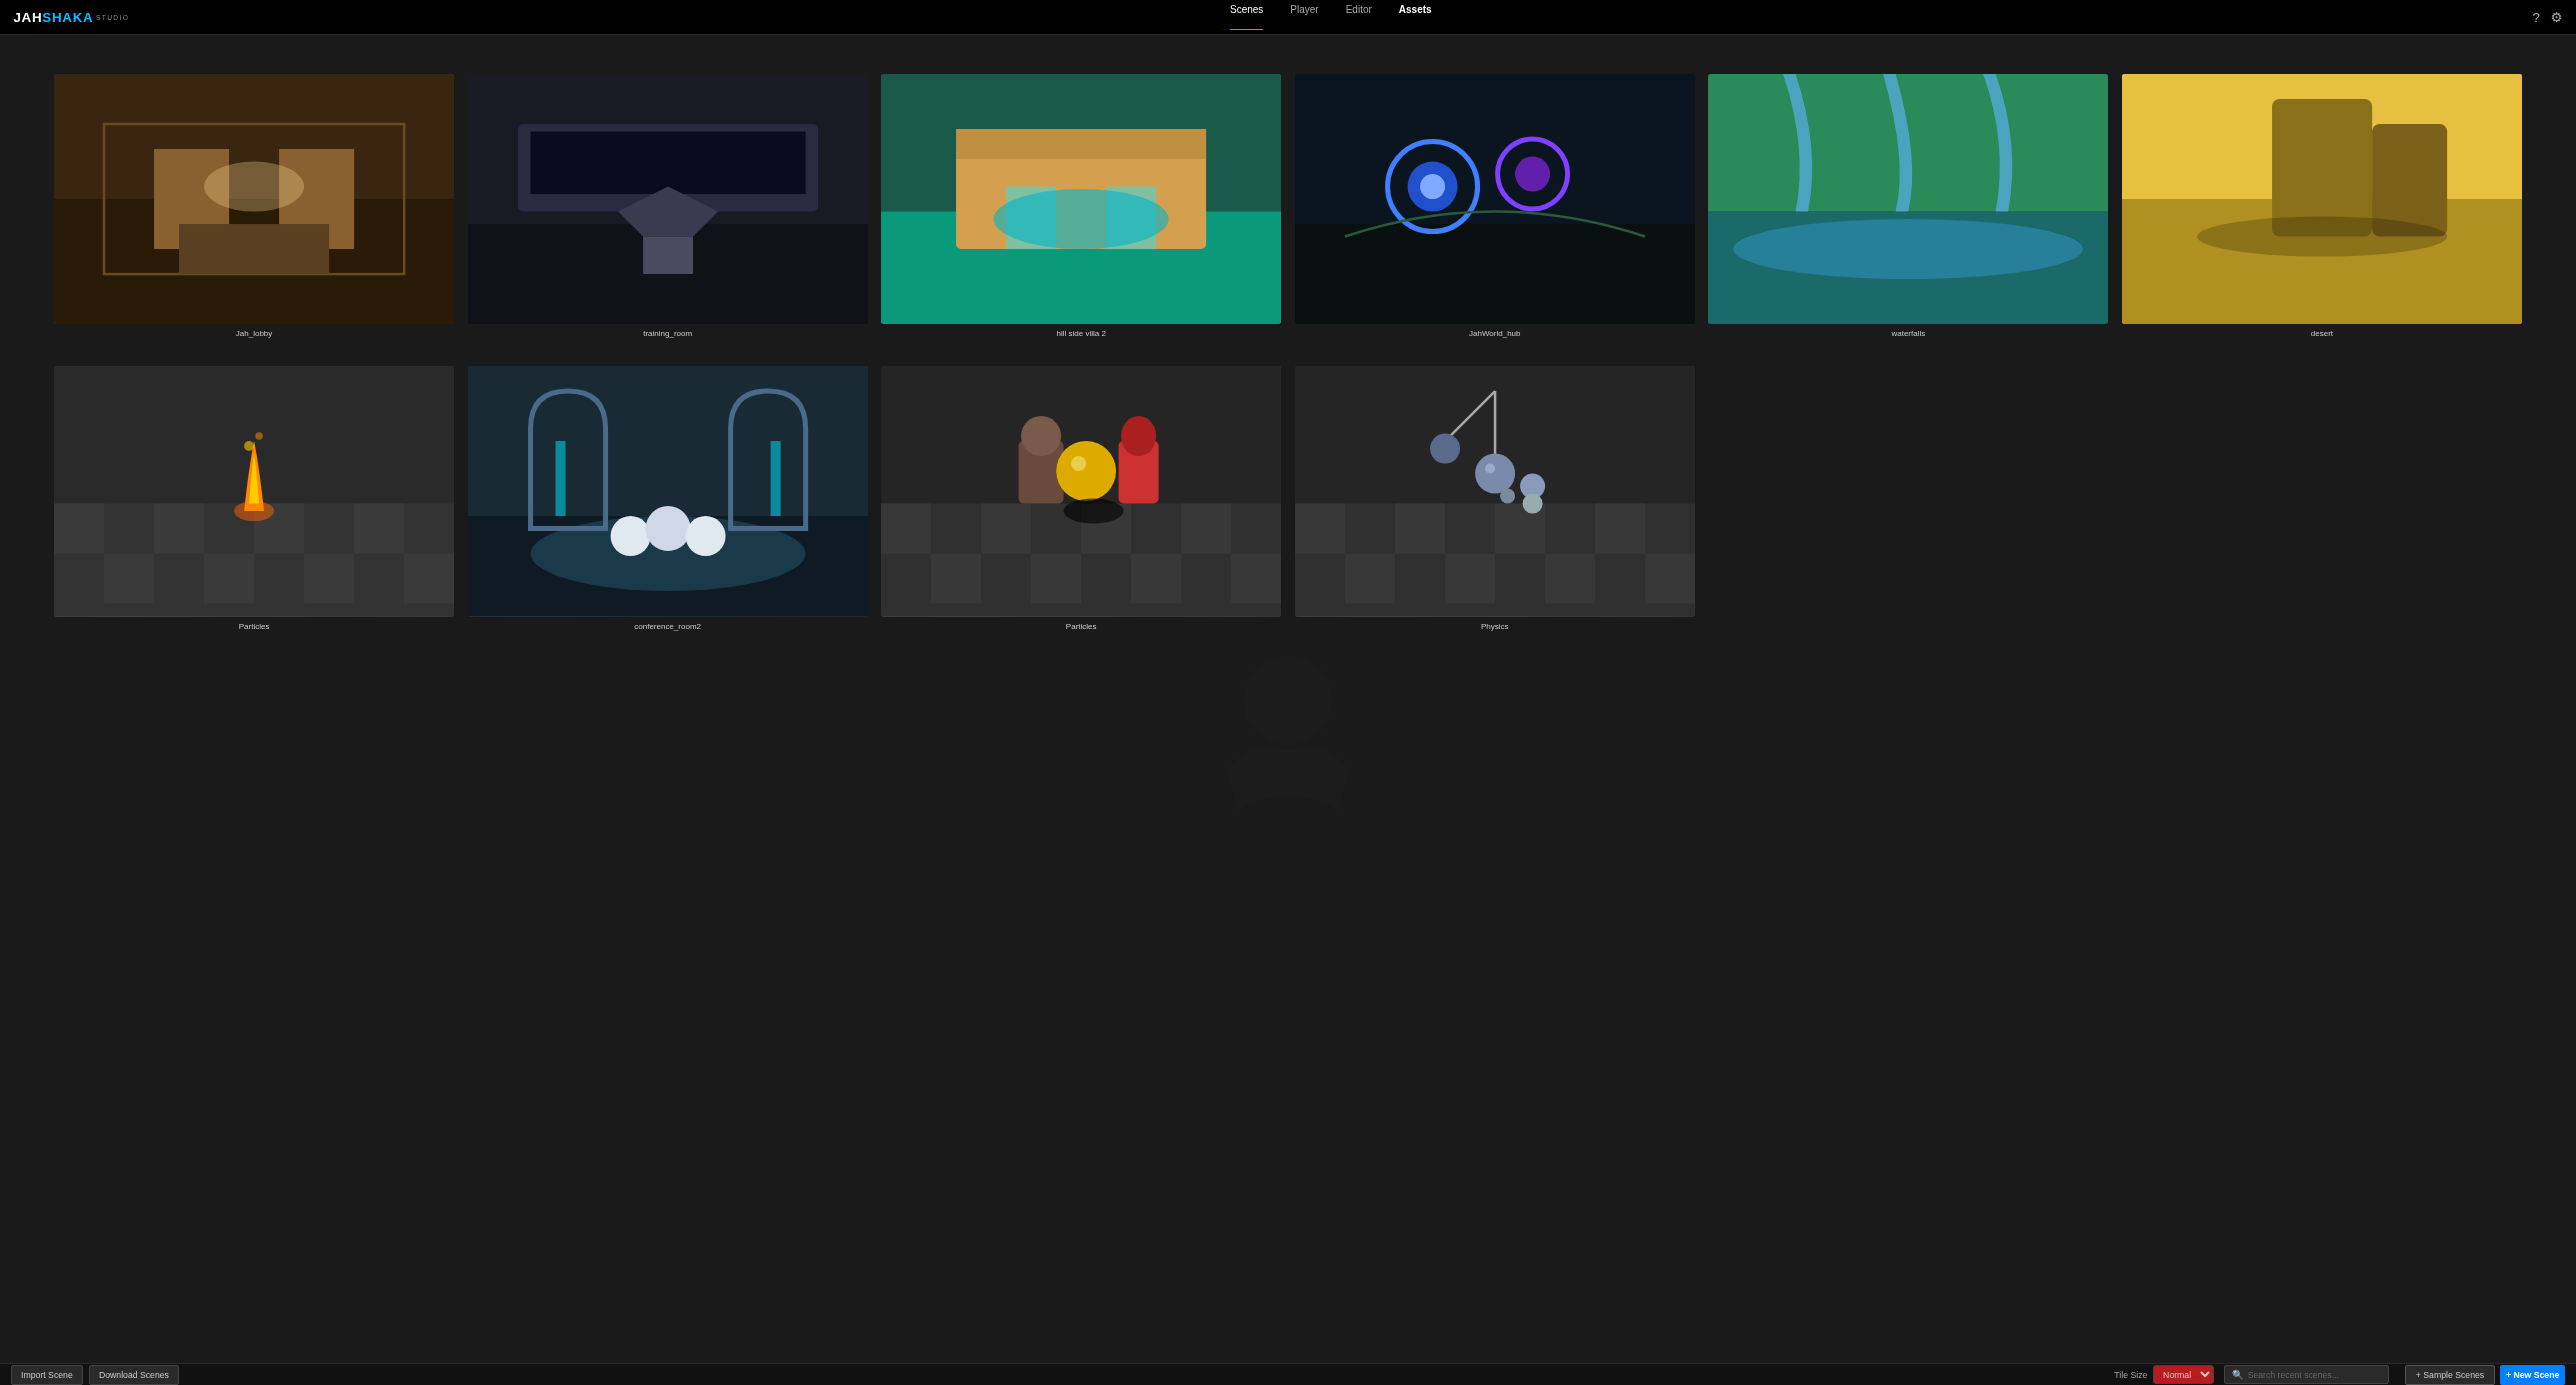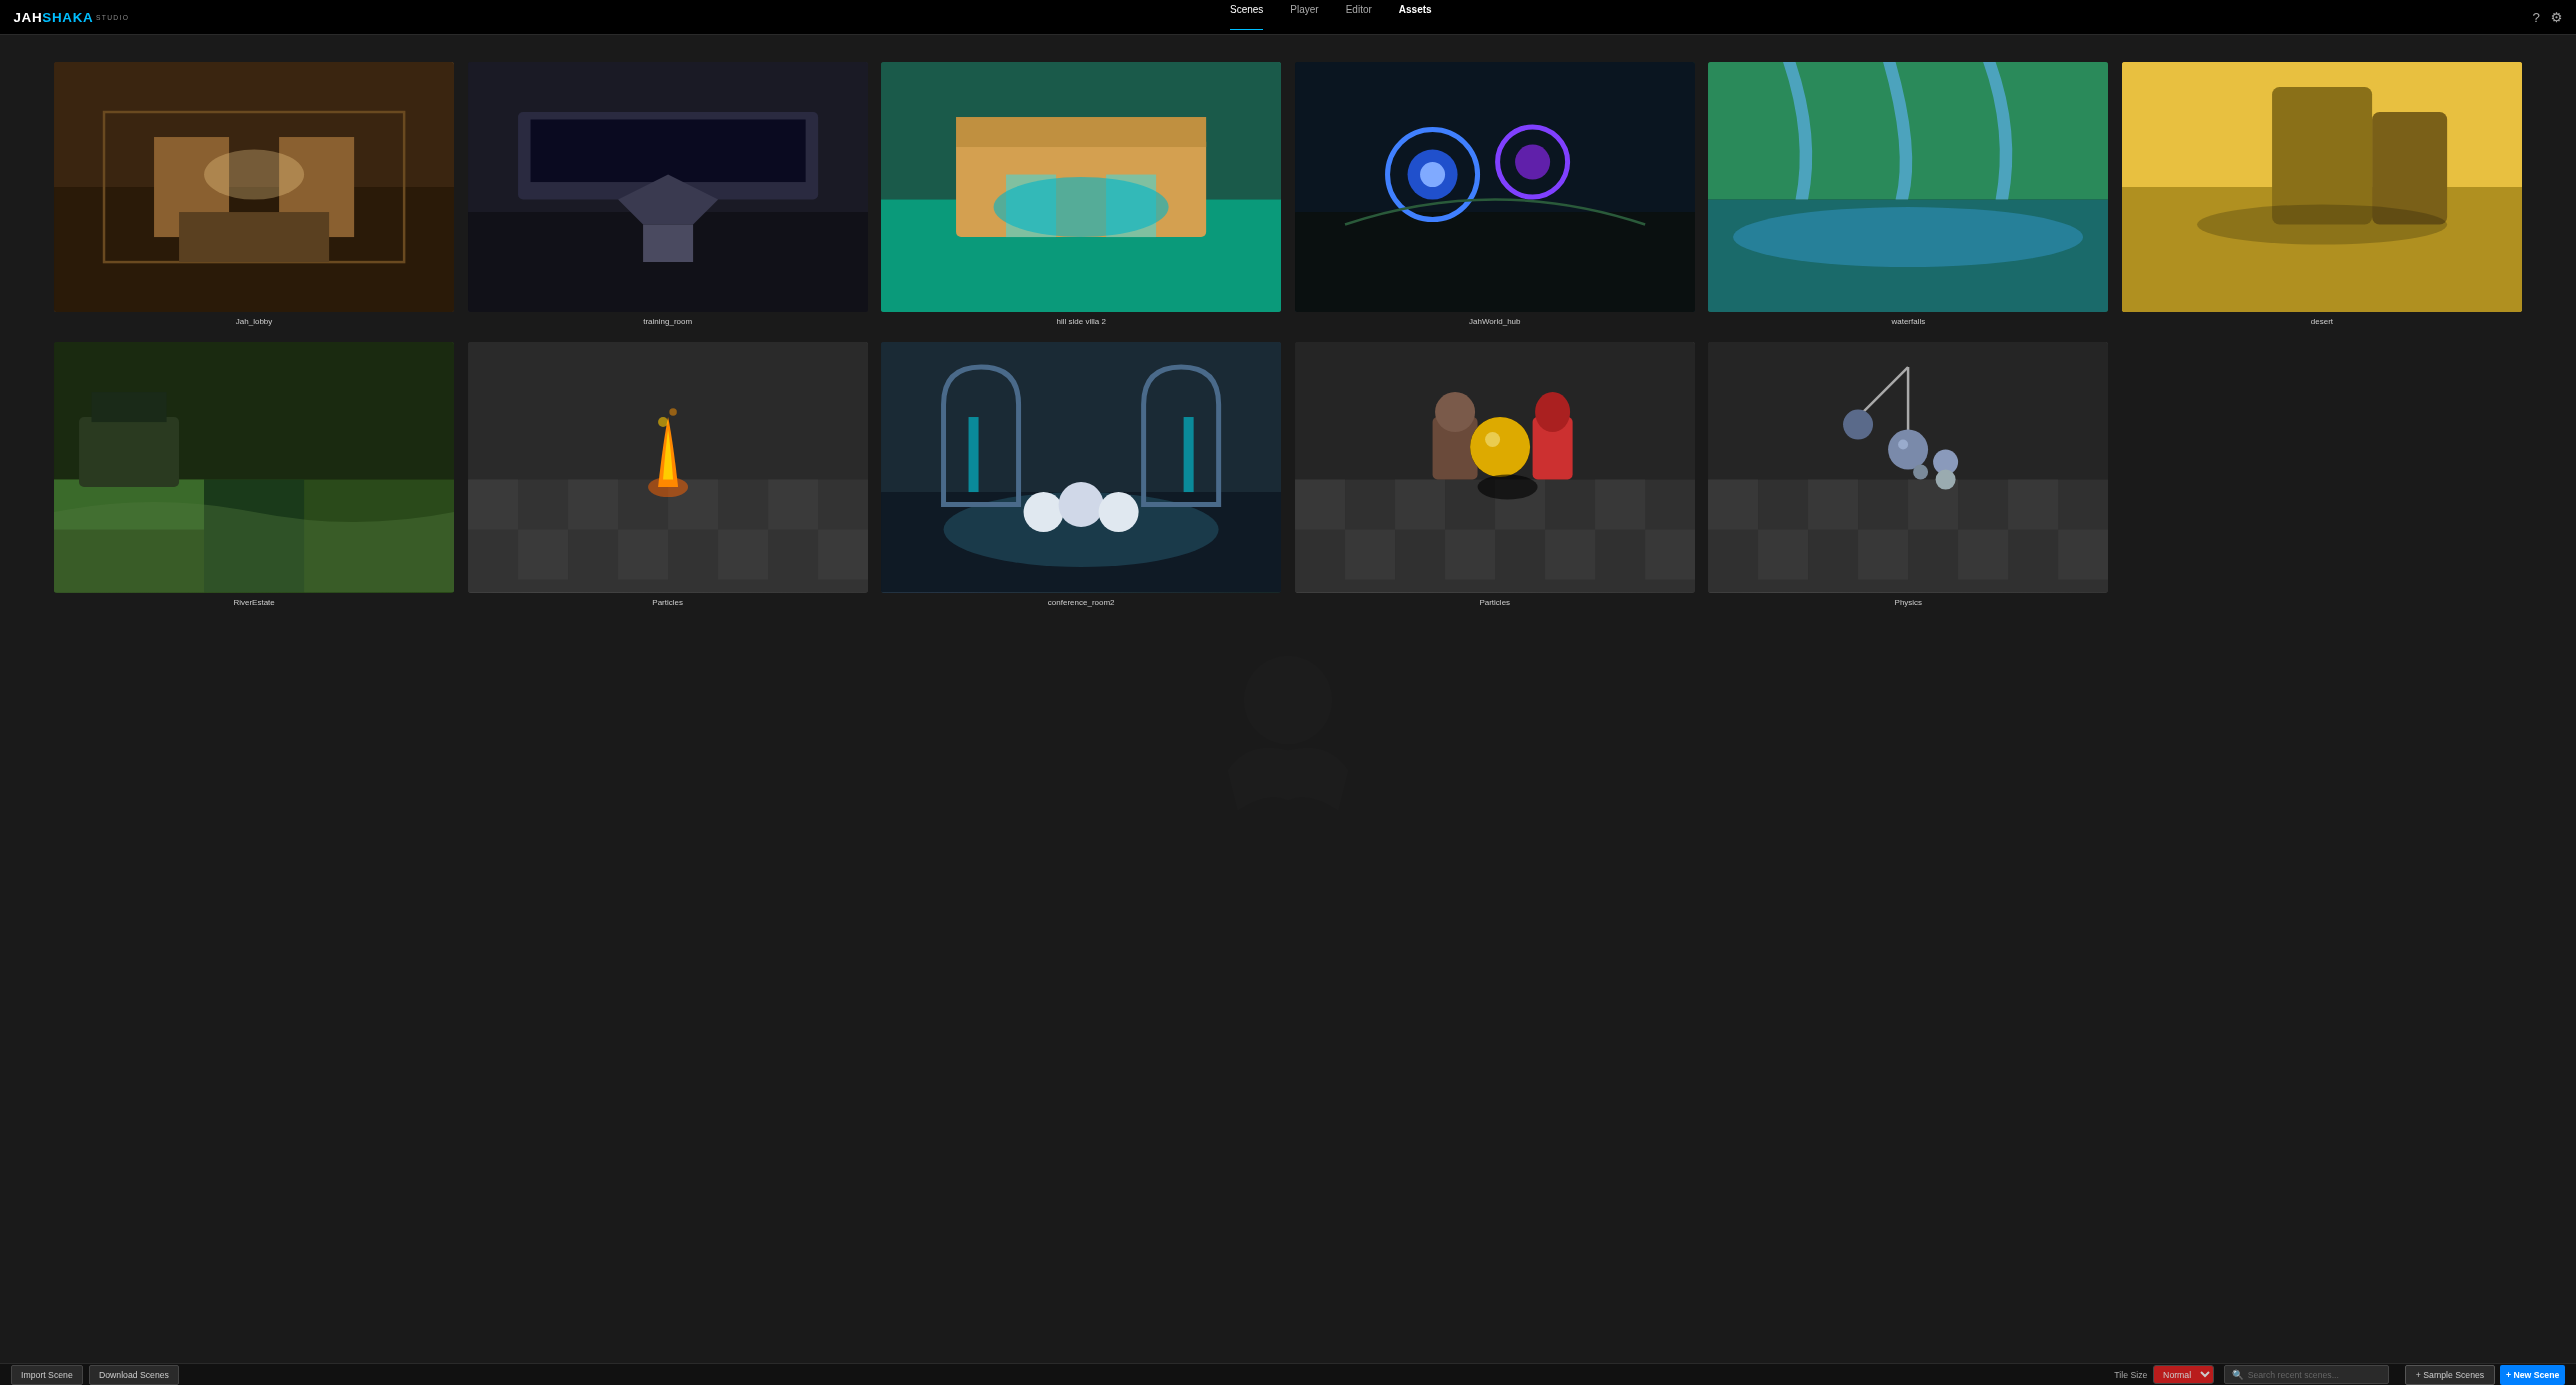--- a/index.html
+++ b/index.html
@@ -108,20 +108,21 @@
       display: grid;
       grid-template-columns: repeat(6, 1fr);
       gap: 16px 13.4px;
     }
 
     .scene-card {
       display: flex;
       flex-direction: column;
       align-items: center;
       cursor: pointer;
+      margin-top: 12px;
     }
 
     .scene-thumb {
       width: 100%;
       aspect-ratio: 16/10;
       background-color: #333;
       border-radius: 2.7px;
       overflow: hidden;
       display: flex;
       align-items: center;
@@ -402,36 +403,20 @@
             <rect x="0" y="50" width="160" height="50" fill="#b09020"></rect>
             <rect x="60" y="10" width="40" height="55" fill="#8a7018" rx="3"></rect>
             <rect x="100" y="20" width="30" height="45" fill="#7a6018" rx="3"></rect>
             <ellipse cx="80" cy="65" rx="50" ry="8" fill="rgba(0,0,0,0.2)"></ellipse>
           </svg>
         </div>
       </div>
       <span class="scene-label">desert</span>
     </div>
 
-    <div class="scene-card">
-      <div class="scene-thumb thumb-river">
-        <div class="thumb-inner">
-          <svg viewBox="0 0 160 100" xmlns="http://www.w3.org/2000/svg">
-            <rect width="160" height="100" fill="#1a2a10"></rect>
-            <rect x="0" y="55" width="160" height="45" fill="#2a4a1a"></rect>
-            <rect x="0" y="55" width="60" height="20" fill="#3a6a2a"></rect>
-            <rect x="60" y="55" width="40" height="45" fill="#1a3a1a"></rect>
-            <rect x="10" y="30" width="40" height="28" fill="#2a3a20" rx="2"></rect>
-            <rect x="15" y="20" width="30" height="12" fill="#1a2a18"></rect>
-            <path d="M0 68 Q40 60 80 68 Q120 76 160 68 L160 100 L0 100 Z" fill="rgba(80,120,60,0.4)"></path>
-          </svg>
-        </div>
-      </div>
-      <span class="scene-label">RiverEstate</span>
-    </div>
 
     <div class="scene-card">
       <div class="scene-thumb thumb-particles">
         <div class="thumb-inner">
           <svg viewBox="0 0 160 100" xmlns="http://www.w3.org/2000/svg">
             <rect width="160" height="100" fill="#2a2a2a"></rect>
 
             <rect x="0" y="55" width="160" height="45" fill="#333"></rect>
             <rect x="0" y="55" width="20" height="20" fill="#3a3a3a"></rect>
             <rect x="40" y="55" width="20" height="20" fill="#3a3a3a"></rect>

